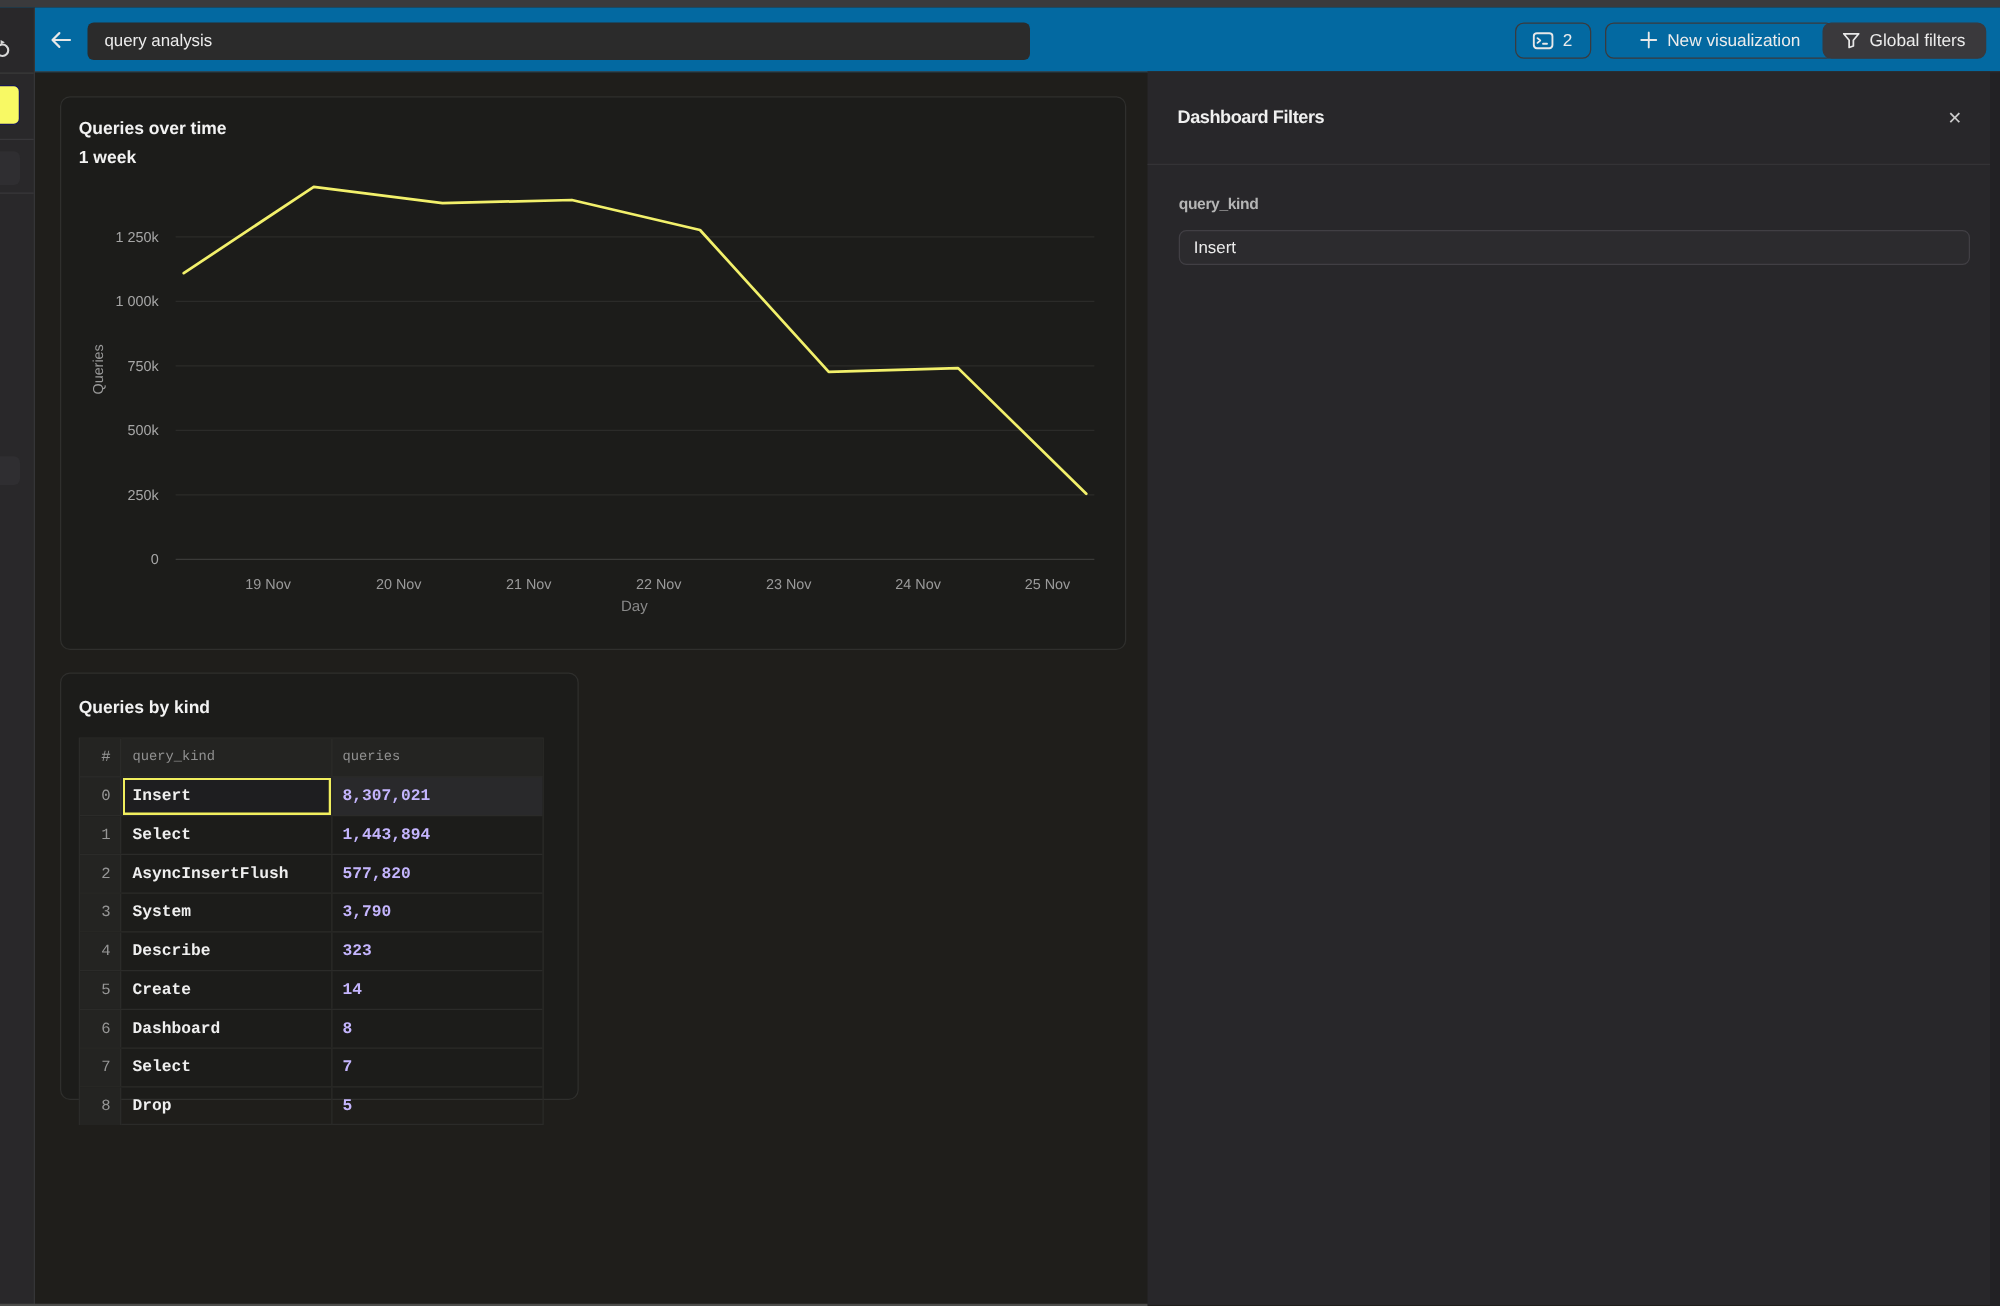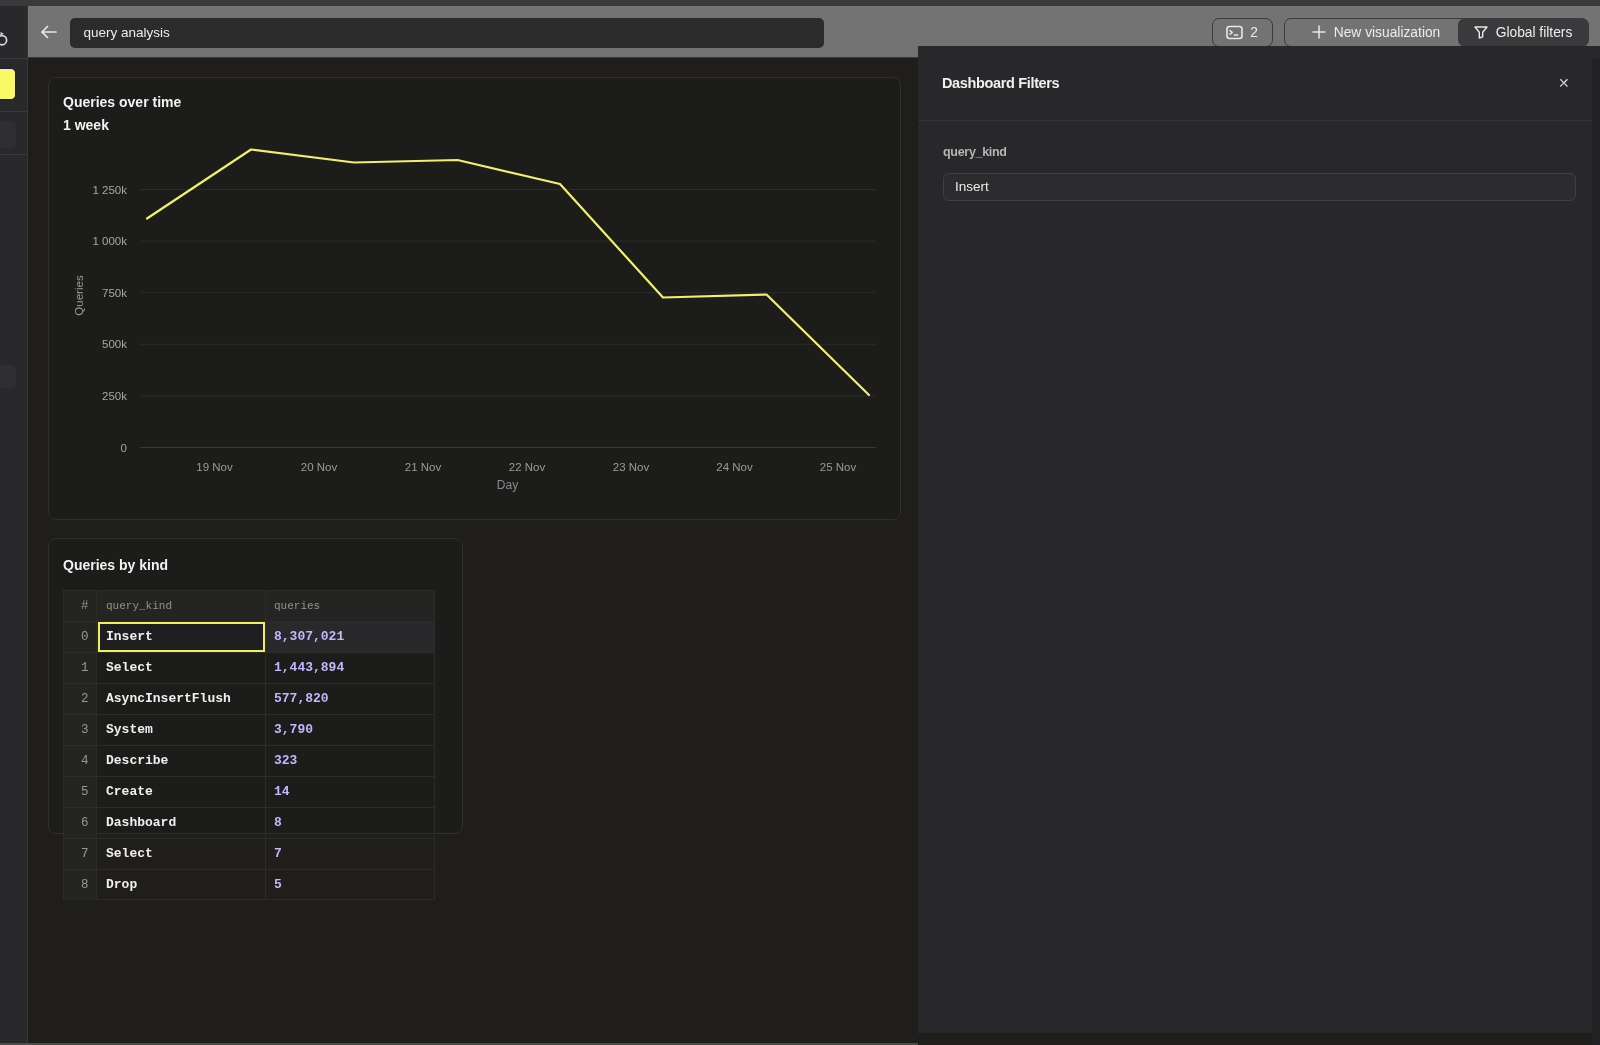--- a/index.html
+++ b/index.html
@@ -3,53 +3,53 @@
 <meta charset="utf-8">
 <style>
   * { margin:0; padding:0; box-sizing:border-box; }
   html,body { width:1600px; height:1045px; overflow:hidden; background:#1f1e1b; font-family:"Liberation Sans", sans-serif; }
   .abs { position:absolute; }
 
   
   #topstrip { left:0; top:0; width:1600px; height:6px; background:#3a3a3c; }
 
   
-  #header { left:0; top:6px; width:1600px; height:52px; background:#737373; border-bottom:1px solid #3a3a3a; }
+  #header { left:0; top:6px; width:1600px; height:52px; background:#0369a1; border-bottom:1px solid #3a3a3a; }
   #hinput { left:69.5px; top:12px; width:754px; height:29.5px; background:#2b2b2b; border-radius:5px; color:#ececec; font-size:13.5px; line-height:29.5px; padding-left:14px; }
   .hbtn { top:12px; height:28.5px; border:1px solid #3b3a3d; border-radius:7px; color:#ececec; font-size:13.8px; display:flex; align-items:center; justify-content:center; }
   #btn1 { left:1211.5px; width:61px; }
   #btn2 { left:1284px; width:184px; }
   #btn3 { left:1457.5px; width:131px; background:#3a393c; border-color:#3a393c; }
 
   
   #sidebar { left:0; top:6px; width:28px; height:1039px; background:#29282a; border-right:1px solid #353537; }
   .sitem { left:-10px; width:25.5px; border-radius:5px; }
   #syellow { top:61.5px; height:32px; background:#f8f964; border:1.5px solid #171754; }
   #sgray1 { top:115px; height:26.5px; background:#2f2e31; }
   #sgray2 { top:359px; height:23px; background:#2f2e31; }
   .sdiv { left:0; width:27px; height:1px; background:#38373a; }
 
   
   #main { left:28px; top:58px; width:890px; height:987px; background:#1f1e1b; }
   .card { background:#1c1c1a; border:1px solid #2f2f2d; border-radius:8px; }
   #card1 { left:47.5px; top:76.5px; width:853px; height:443px; }
-  #card2 { left:47.5px; top:538px; width:415.5px; height:296px; }
+  #card2 { left:47.5px; top:538px; width:415.5px; height:342px; }
   .ctitle { color:#f2f2f2; font-size:14px; font-weight:bold; }
 
   
   #tablewrap { left:14.5px; top:51px; width:372px; height:309.5px; border:1px solid #2b2b29; font-family:"Liberation Mono", monospace; }
   .trow { position:absolute; left:0; width:370px; height:31px; border-top:1px solid #2b2b29; }
   .c0 { position:absolute; left:0; top:0; width:32.5px; height:100%; background:#242422; color:#969696; font-size:12.5px; text-align:right; padding-right:7px; line-height:30px; border-right:1px solid #2b2b29; }
   .c1 { position:absolute; left:33.5px; top:0; width:168.5px; height:100%; color:#efefef; font-size:13px; font-weight:bold; line-height:30px; padding-left:8.5px; border-right:1px solid #2b2b29; }
   .c2 { position:absolute; left:202px; top:0; width:168px; height:100%; color:#c4b5fd; font-size:13px; font-weight:bold; line-height:30px; padding-left:8px; }
   #thead { position:absolute; left:0; top:0; width:370px; height:30px; background:#242422; }
   #thead .c1, #thead .c2 { color:#919191; font-weight:normal; font-size:11px; }
 
   
-  #panel { left:918px; top:46px; width:682px; height:987px; background:#28272a; }
+  #panel { left:918px; top:57px; width:682px; height:987px; background:#28272a; }
   #ptitle { left:24px; top:29px; color:#f0f0f0; font-size:14.5px; font-weight:600; letter-spacing:-0.35px; }
   #pclose { left:640px; top:28.5px; color:#cccccc; font-size:14px; }
   #pdivider { left:0; top:74px; width:682px; height:1px; background:#343336; }
   #plabel { left:25px; top:99px; color:#b5b5b5; font-size:12.5px; font-weight:600; letter-spacing:-0.3px; }
   #pinput { left:25px; top:126.5px; width:633px; height:28.5px; background:#2c2b2e; border:1px solid #413f44; border-radius:6px; color:#ececec; font-size:13.5px; line-height:26.5px; padding-left:11px; }
 
   #bottomline { left:0; top:1042.5px; width:918px; height:2.5px; background:#4c4c4a; }
   #rightscroll { left:1592px; top:58px; width:8px; height:987px; background:#222124; }
 </style>
 </head>

